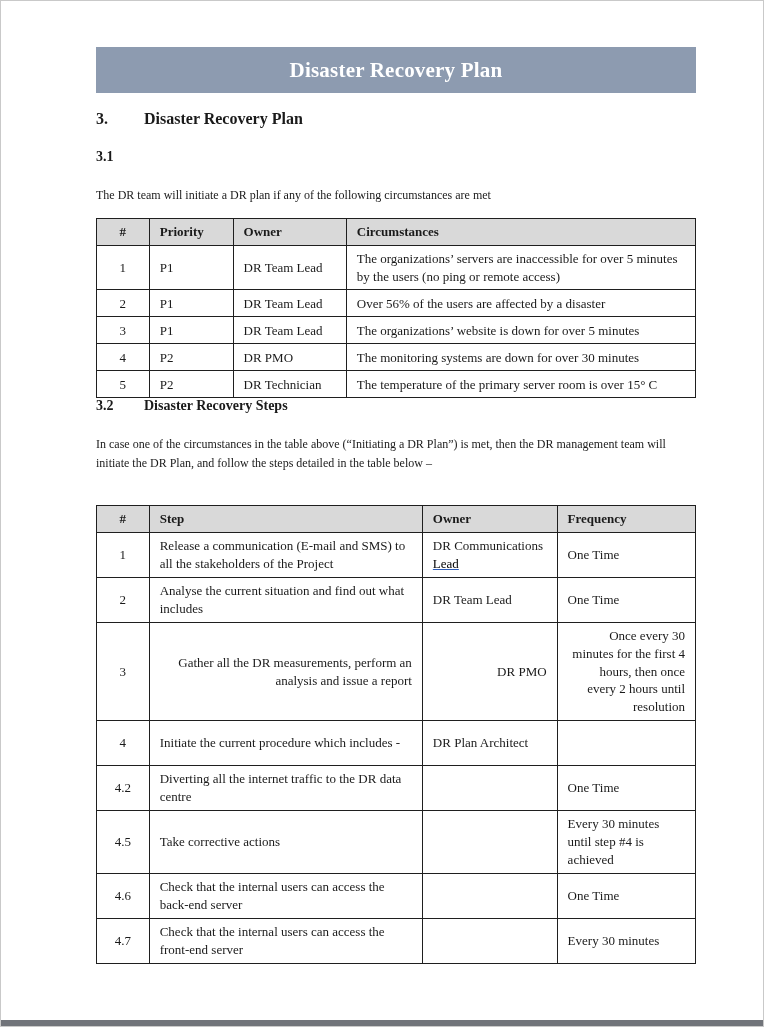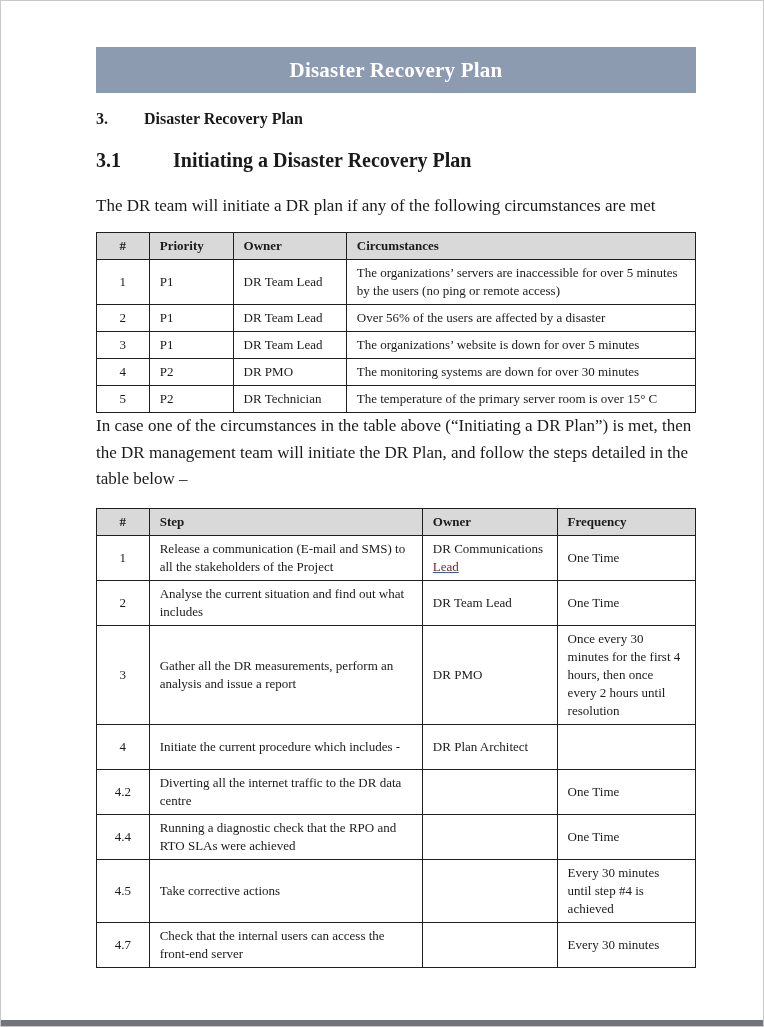--- a/index.html
+++ b/index.html
@@ -30,24 +30,24 @@
     font-weight: bold;
     text-align: center;
     line-height: 46px;
     letter-spacing: 0.2px;
     margin-bottom: 17px;
   }
 
   .heading { display: flex; font-weight: bold; margin: 0 0 21px 0; }
   .heading .h-num { width: 48px; flex: 0 0 48px; }
   .h1 { font-size: 16px; }
-  .h2 { font-size: 20px; gap: 29px; }
+  .h2 { font-size: 14px; }
 
   .para {
-    font-size: 17px;
+    font-size: 12px;
     line-height: 1.55;
     margin: 0 0 13px 0;
   }
 
   table.tbl {
     border-collapse: collapse;
     width: 100%;
     margin: 0 0 0 0;
     font-size: 13px;
   }
@@ -72,24 +72,24 @@
   .tbl1 .c-owner { width: 18.9%; }
   .tbl1 .c-circ { width: 58.3%; }
   .tbl1 td { height: 27px; }
 
   .tbl2 .c-num { width: 8.8%; }
   .tbl2 .c-step { width: 45.6%; }
   .tbl2 .c-owner { width: 22.5%; }
   .tbl2 .c-freq { width: 23.1%; }
   .tbl2 td { height: 27px; }
   .tbl2 tr.tall td { height: 45px; }
-  .tbl2 tr.xtall td { height: 87px; }
+  .tbl2 tr.xtall td { height: 87px; text-align: right; }
 
   .owner-link {
-    color: #7f1d1d;
+    color: #000000;
     text-decoration: underline;
     text-decoration-color: #2e5cb8;
     cursor: pointer;
   }
 
   .footer-bar {
     position: absolute;
     left: 0;
     bottom: 0;
     width: 100%;
@@ -105,21 +105,20 @@
 
     <div class="banner">Disaster Recovery Plan</div>
 
     <div class="heading h1">
       <span class="h-num">3.</span>
       <span>Disaster Recovery Plan</span>
     </div>
 
     <div class="heading h2">
       <span class="h-num">3.1</span>
-      <span>Initiating a Disaster Recovery Plan</span>
     </div>
 
     <p class="para">The DR team will initiate a DR plan if any of the following circumstances are met</p>
 
     <table class="tbl tbl1">
       <colgroup>
           <col class="c-num">
           <col class="c-priority">
           <col class="c-owner">
           <col class="c-circ">
@@ -159,22 +158,26 @@
         </tr>
         <tr>
           <td class="num">5</td>
           <td>P2</td>
           <td>DR Technician</td>
           <td>The temperature of the primary server room is over 15° C</td>
         </tr>
       </tbody>
     </table>
 
-
-    <p class="para" style="margin-bottom:16px;">In case one of the circumstances in the table above (“Initiating a DR Plan”) is met, then the DR management team will initiate the DR Plan, and follow the steps detailed in the table below –</p>
+    <div class="heading h2">
+      <span class="h-num">3.2</span>
+      <span>Disaster Recovery Steps</span>
+    </div>
+
+    <p class="para" style="margin-bottom:32px;">In case one of the circumstances in the table above (“Initiating a DR Plan”) is met, then the DR management team will initiate the DR Plan, and follow the steps detailed in the table below –</p>
 
     <table class="tbl tbl2">
       <colgroup>
           <col class="c-num">
           <col class="c-step">
           <col class="c-owner">
           <col class="c-freq">
         </colgroup>
       <thead>
         <tr>
@@ -209,32 +212,32 @@
           <td>DR Plan Architect</td>
           <td></td>
         </tr>
         <tr class="tall">
           <td class="num">4.2</td>
           <td>Diverting all the internet traffic to the DR data centre</td>
           <td></td>
           <td>One Time</td>
         </tr>
         <tr class="tall">
-          <td class="num">4.4</td>
-          <td>Running a diagnostic check that the RPO and RTO SLAs were achieved</td>
-          <td></td>
-          <td>One Time</td>
-        </tr>
-        <tr class="tall">
           <td class="num">4.5</td>
           <td>Take corrective actions</td>
           <td></td>
           <td>Every 30 minutes until step #4 is achieved</td>
         </tr>
         <tr class="tall">
+          <td class="num">4.6</td>
+          <td>Check that the internal users can access the back-end server</td>
+          <td></td>
+          <td>One Time</td>
+        </tr>
+        <tr class="tall">
           <td class="num">4.7</td>
           <td>Check that the internal users can access the front-end server</td>
           <td></td>
           <td>Every 30 minutes</td>
         </tr>
       </tbody>
     </table>
 
   </div>
 

